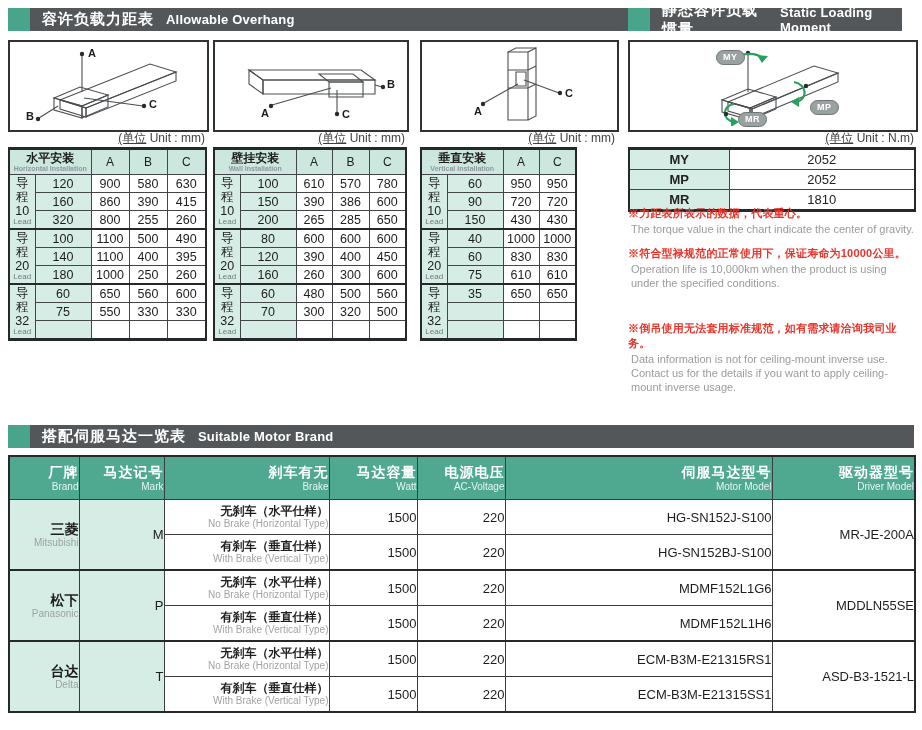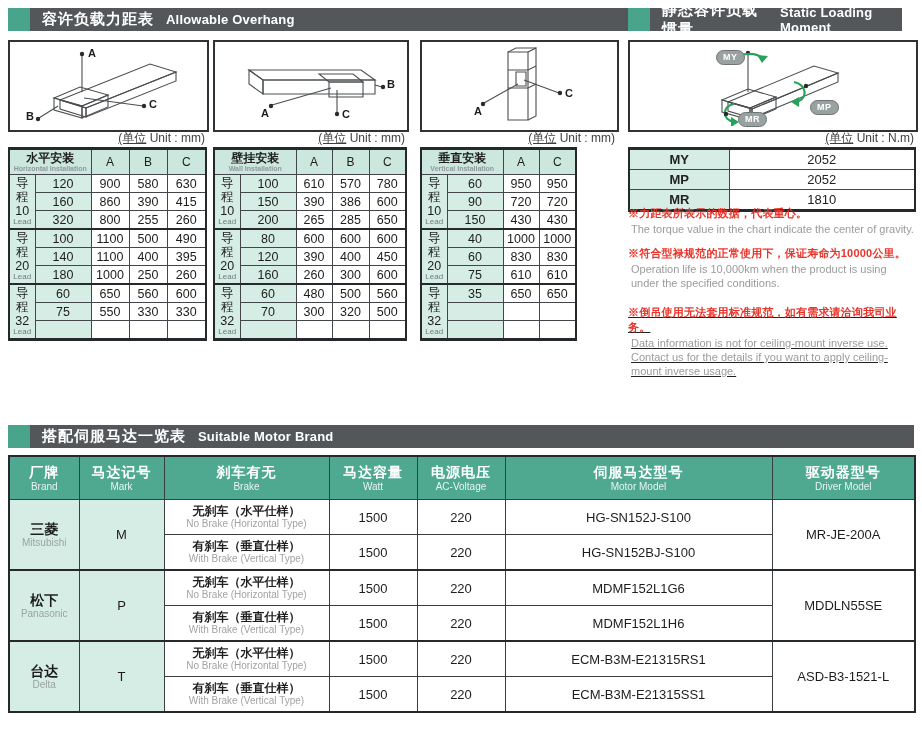--- a/index.html
+++ b/index.html
@@ -35,27 +35,27 @@
   td.ld{background:#d6ede5;border-right-width:2px;}
   tr.gs td{border-top:2px solid #26292b;}
   
   table.mt{position:absolute;left:628px;top:147px;border-collapse:collapse;table-layout:fixed;
            border:2px solid #26292b;border-top-width:3px;border-bottom-width:3px;background:#fff;}
   table.mt td{border:1px solid #42464a;height:17px;text-align:center;font-size:13px;}
   table.mt td.ml{background:#d6ede5;font-weight:bold;}
   
   .notes{position:absolute;left:628px;top:206px;width:288px;}
   .note{margin-bottom:9px;}
-  .note.gap{margin-top:15px;text-decoration:underline;}
+  .note.gap{margin-top:31px;}
   .nzh{color:#e8352b;font-weight:bold;font-size:11px;margin-bottom:2px;letter-spacing:.2px;}
   .nen{color:#9b9b9b;font-size:11px;line-height:1.25;padding-left:3px;}
   
   table.motor{position:absolute;left:8px;top:455px;border-collapse:collapse;table-layout:fixed;
               border:2px solid #26292b;background:#fff;}
-  table.motor th,table.motor td{border:1px solid #3a3e40;text-align:center;vertical-align:middle;padding:0;}
+  table.motor th,table.motor td{border:1px solid #3a3e40;text-align:right;vertical-align:middle;padding:0;}
   table.motor th{background:#4fa890;height:42px;}
   .mhz{display:block;color:#fff;font-size:14px;font-weight:bold;line-height:1.15;letter-spacing:1px;}
   .mhe{display:block;color:rgba(255,255,255,.88);font-size:10px;font-weight:normal;line-height:1.1;}
   table.motor td{height:34px;font-size:13px;color:#1d1d1d;}
   td.brand{background:#d6ede5;}
   .brz{display:block;font-size:14px;font-weight:bold;line-height:1.15;}
   .bre{display:block;font-size:10px;color:#9aa4a2;line-height:1.1;}
   td.mark{background:#d6ede5;font-size:13px;}
   .bkz{display:block;font-size:12px;font-weight:bold;line-height:1.15;}
   .bke{display:block;font-size:10px;color:#a3a3a3;line-height:1.05;}

